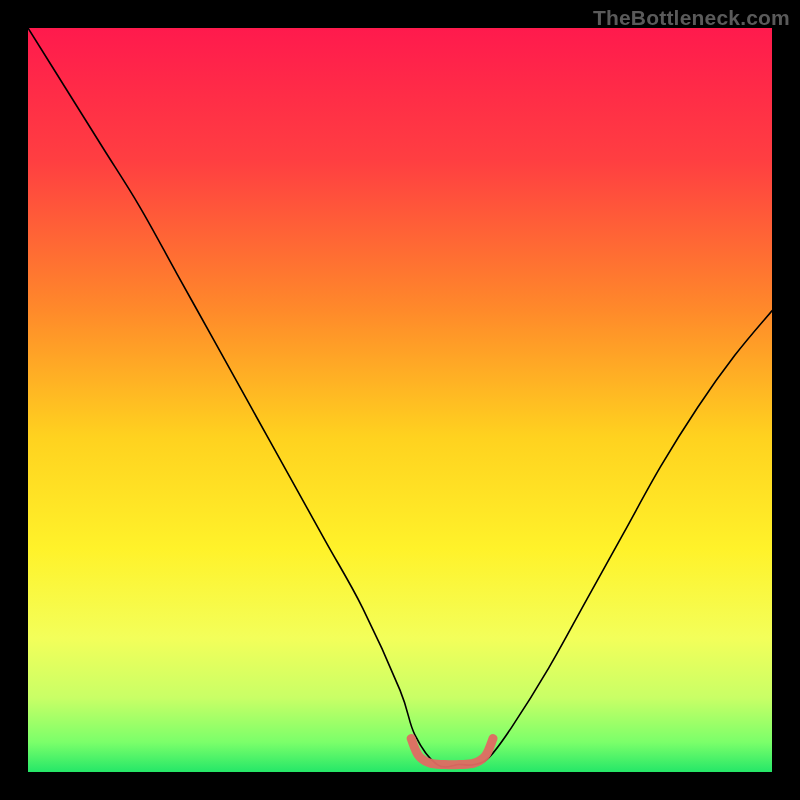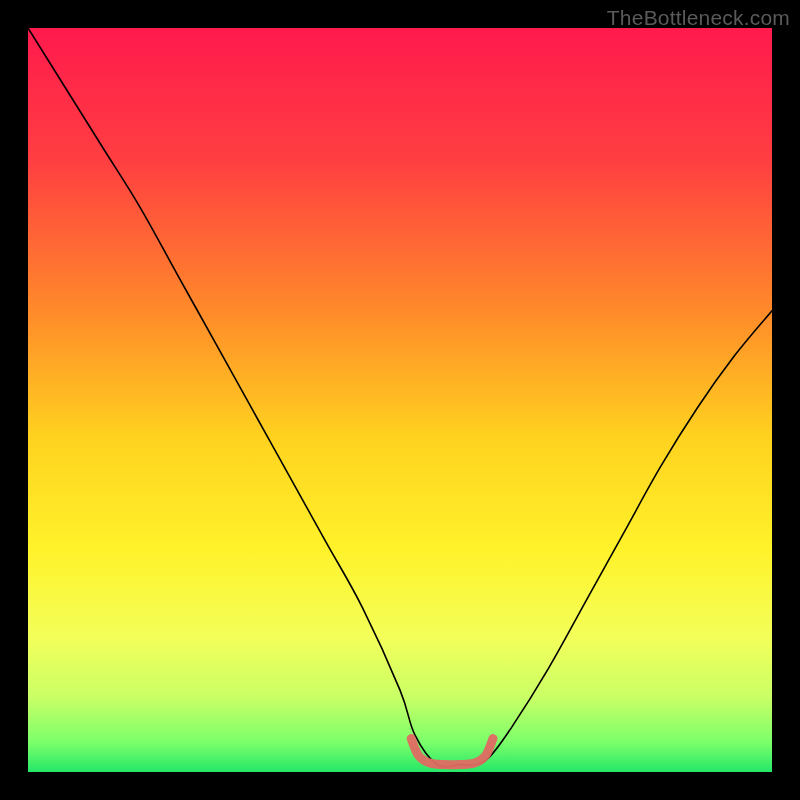--- a/index.html
+++ b/index.html
@@ -25,21 +25,21 @@
     height: 744px;
     overflow: hidden;
   }
   .watermark {
     position: absolute;
     top: 6px;
     right: 10px;
     color: #5a5a5a;
     font-size: 21px;
     letter-spacing: 0.2px;
-    font-weight: 400;
+    font-weight: 700;
     user-select: none;
   }
   svg { display: block; }
 </style>
 </head>
 <body>
 
 <div class="frame">
   <div class="watermark">TheBottleneck.com</div>
   <div class="plot">

